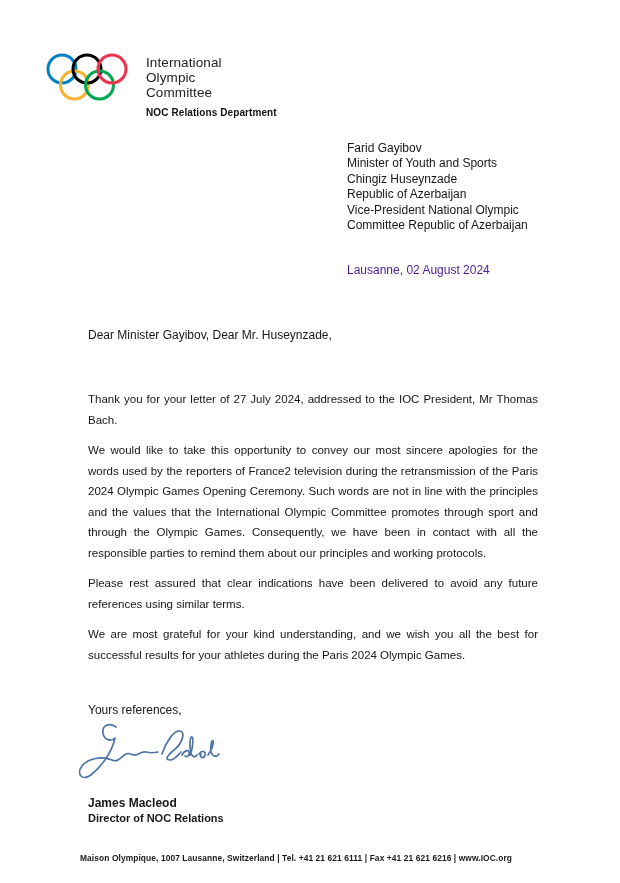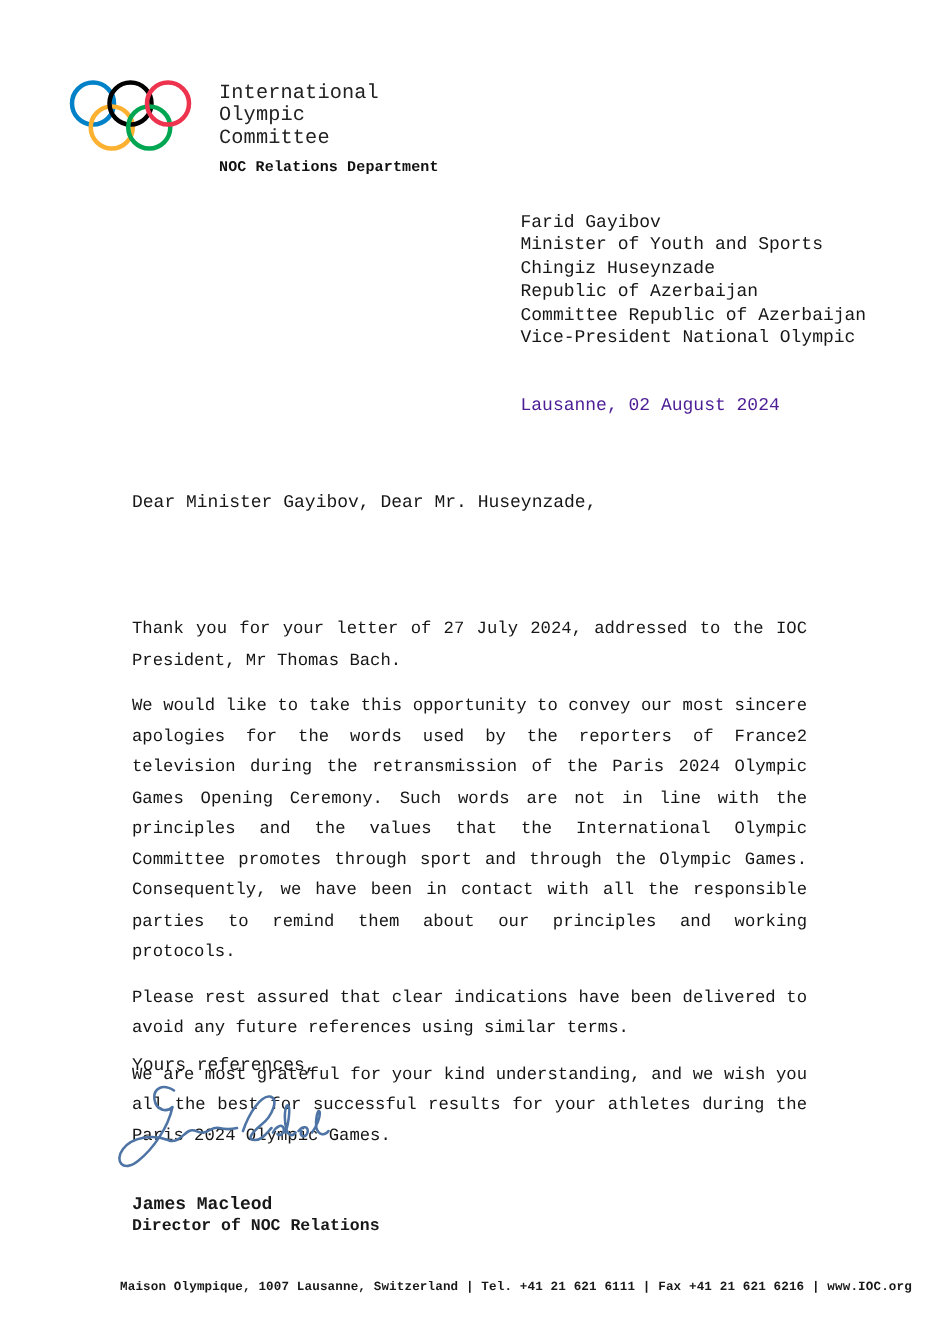--- a/index.html
+++ b/index.html
@@ -5,21 +5,21 @@
   html, body {
     margin: 0;
     padding: 0;
     background: #ffffff;
   }
   .page {
     position: relative;
     width: 616px;
     height: 883px;
     background: #ffffff;
-    font-family: Liberation Mono, monospace;
+    font-family: Liberation Sans, sans-serif;
     color: #1b1b1b;
     overflow: hidden;
   }
   .abs { position: absolute; }
 
   
   .rings-logo { left: 46px; top: 53px; width: 88px; height: 50px; }
   .org-name {
     left: 146px; top: 55px;
     font-size: 13.5px; line-height: 15px;
@@ -40,21 +40,21 @@
     left: 347px; top: 263px;
     font-size: 12px; color: #4c1d95;
   }
 
   
   .salutation {
     left: 88px; top: 328px;
     font-size: 12px; color: #161616;
   }
   .body-block {
-    left: 88px; top: 410px; width: 450px;
+    left: 88px; top: 389px; width: 450px;
   }
   .body-block p {
     margin: 0 0 10px 0;
     font-size: 11.5px;
     line-height: 20.5px;
     text-align: justify;
     color: #161616;
   }
   .closing {
     left: 88px; top: 703px;
@@ -98,22 +98,22 @@
     <div>Committee</div>
   </div>
 
   <div class="abs department">NOC Relations Department</div>
 
   <div class="abs recipient">
     <div>Farid Gayibov</div>
     <div>Minister of Youth and Sports</div>
     <div>Chingiz Huseynzade</div>
     <div>Republic of Azerbaijan</div>
+    <div>Vice-President National Olympic</div>
     <div>Committee Republic of Azerbaijan</div>
-    <div>Vice-President National Olympic</div>
   </div>
 
   <div class="abs dateline">Lausanne, 02 August 2024</div>
 
   <div class="abs salutation">Dear Minister Gayibov, Dear Mr. Huseynzade,</div>
 
   <div class="abs body-block">
     <p>Thank you for your letter of 27 July 2024, addressed to the IOC President, Mr Thomas Bach.</p>
     <p>We would like to take this opportunity to convey our most sincere apologies for the words used by the reporters of France2 television during the retransmission of the Paris 2024 Olympic Games Opening Ceremony. Such words are not in line with the principles and the values that the International Olympic Committee promotes through sport and through the Olympic Games. Consequently, we have been in contact with all the responsible parties to remind them about our principles and working protocols.</p>
     <p>Please rest assured that clear indications have been delivered to avoid any future references using similar terms.</p>

